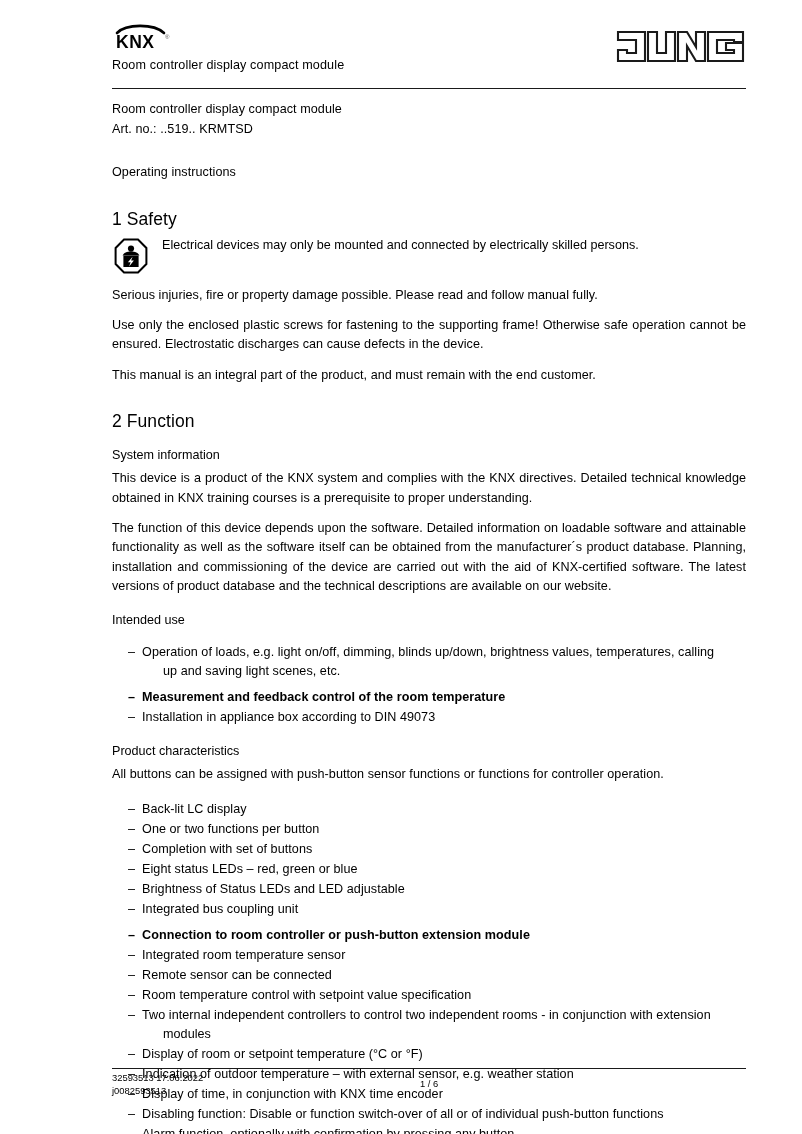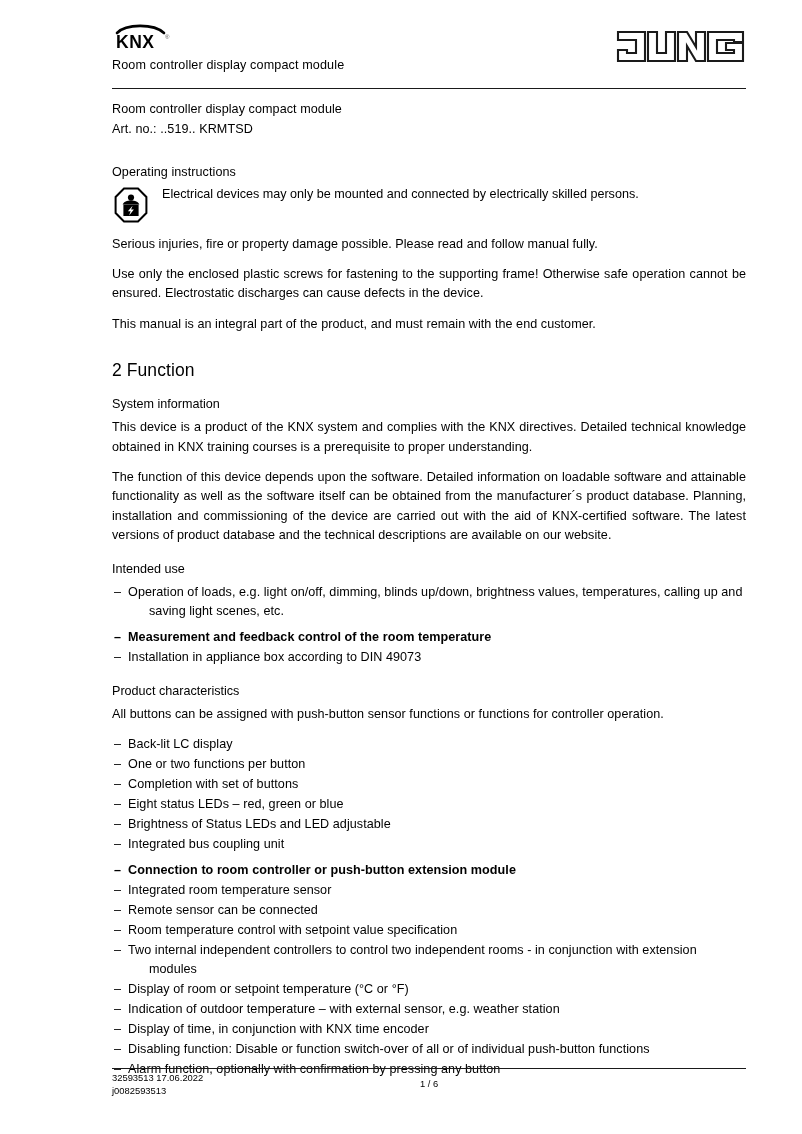--- a/index.html
+++ b/index.html
@@ -107,21 +107,21 @@
   }
   .warn-text {
     margin-left: 50px;
     font-size: 12.6px;
     line-height: 19.4px;
   }
 
   
   ul.dashlist {
     list-style: none;
-    margin: 2px;
+    margin: 16px;
     padding: 0;
   }
   ul.dashlist li {
     font-size: 12.6px;
     line-height: 19.4px;
     padding-left: 35px;
     text-indent: -35px;
     margin: 0 0 0.5px 0;
     letter-spacing: 0.004em;
   }
@@ -193,20 +193,21 @@
         </svg>
       </span>
     </div>
 
     <hr class="rule-head">
 
     <div class="doc-line block-title">Room controller display compact module</div>
     <div class="doc-line">Art. no.: ..519.. KRMTSD</div>
     <div class="doc-line" style="margin-top:24px;">Operating instructions</div>
 
+    <h1 class="sec">1 Safety</h1>
 
     <div class="warn-row">
       <span class="warn-icon">
         <svg viewBox="0 0 34 36" width="34" height="36" aria-hidden="true">
           <polygon points="10,1.6 24,1.6 32.4,10 32.4,26 24,34.4 10,34.4 1.6,26 1.6,10" fill="#ffffff" stroke="#000" stroke-width="2"></polygon>
 
           <circle cx="17" cy="10.6" r="3.1" fill="#000"></circle>
 
           <path d="M8.6 17.6 C 9.6 14.6, 13 13.4, 17 13.4 C 21 13.4, 24.4 14.6, 25.4 17.6 Z" fill="#000"></path>
           <rect x="9.4" y="17.6" width="15.2" height="11.4" fill="#000"></rect>

